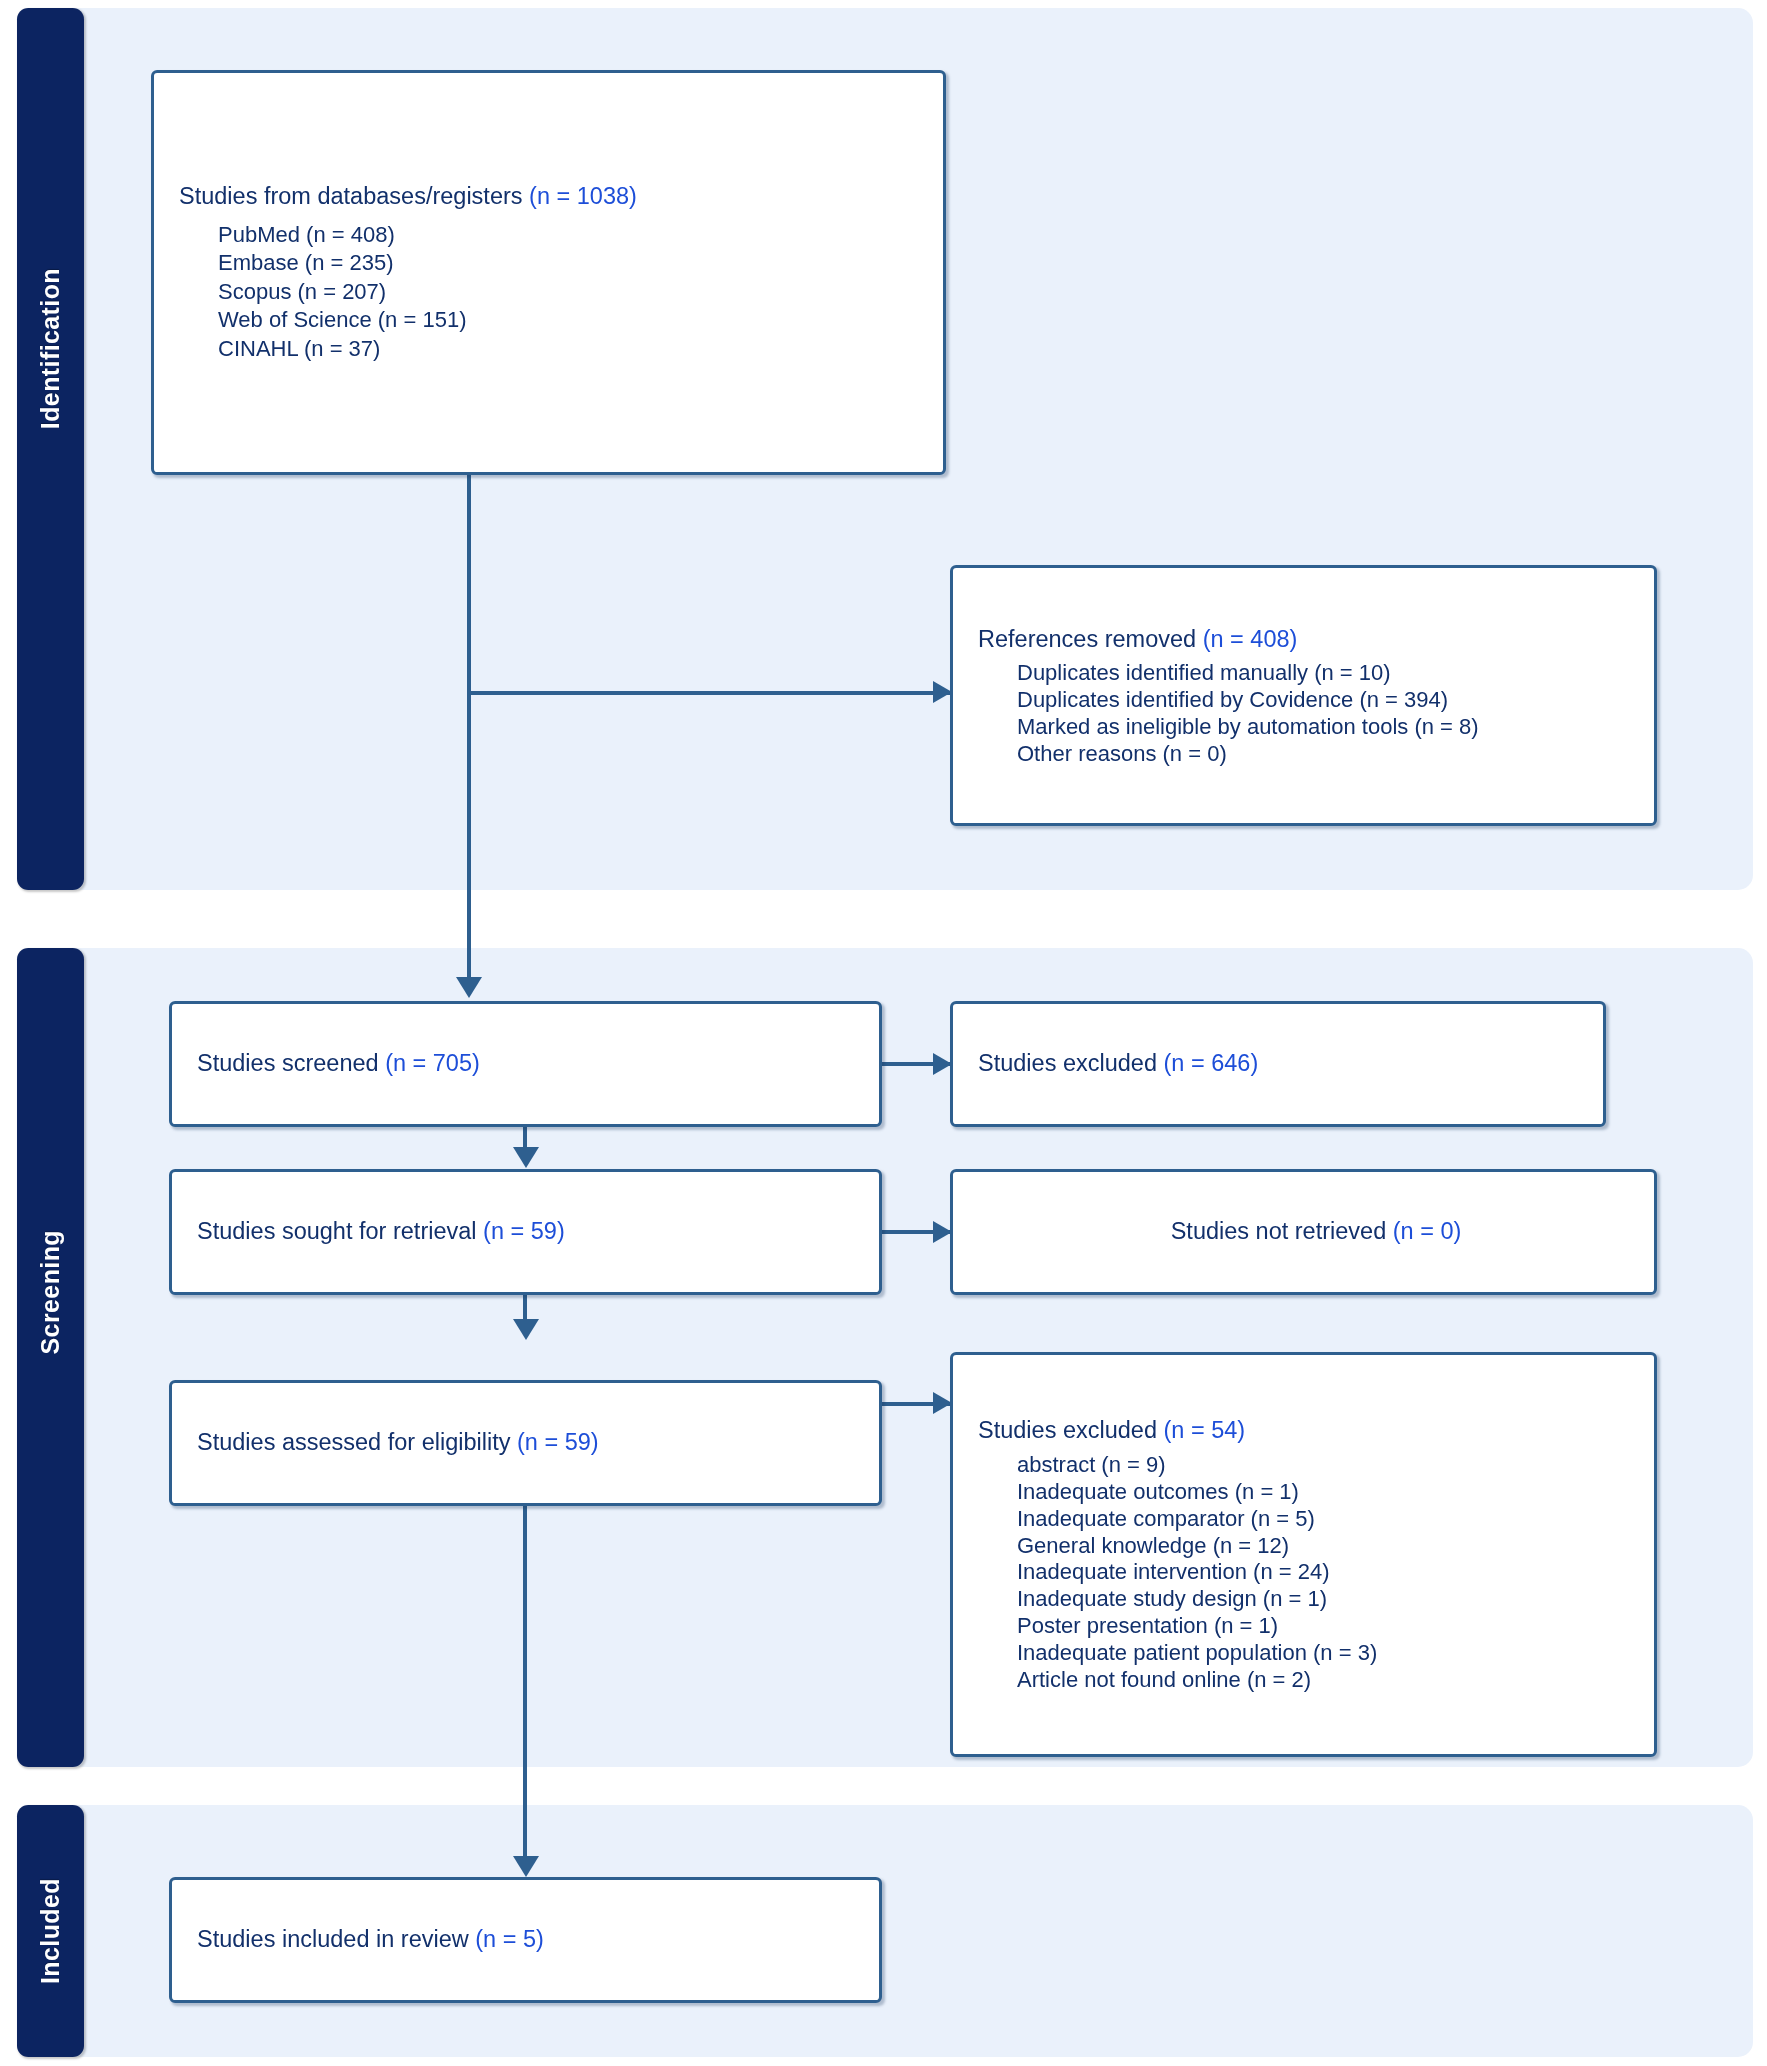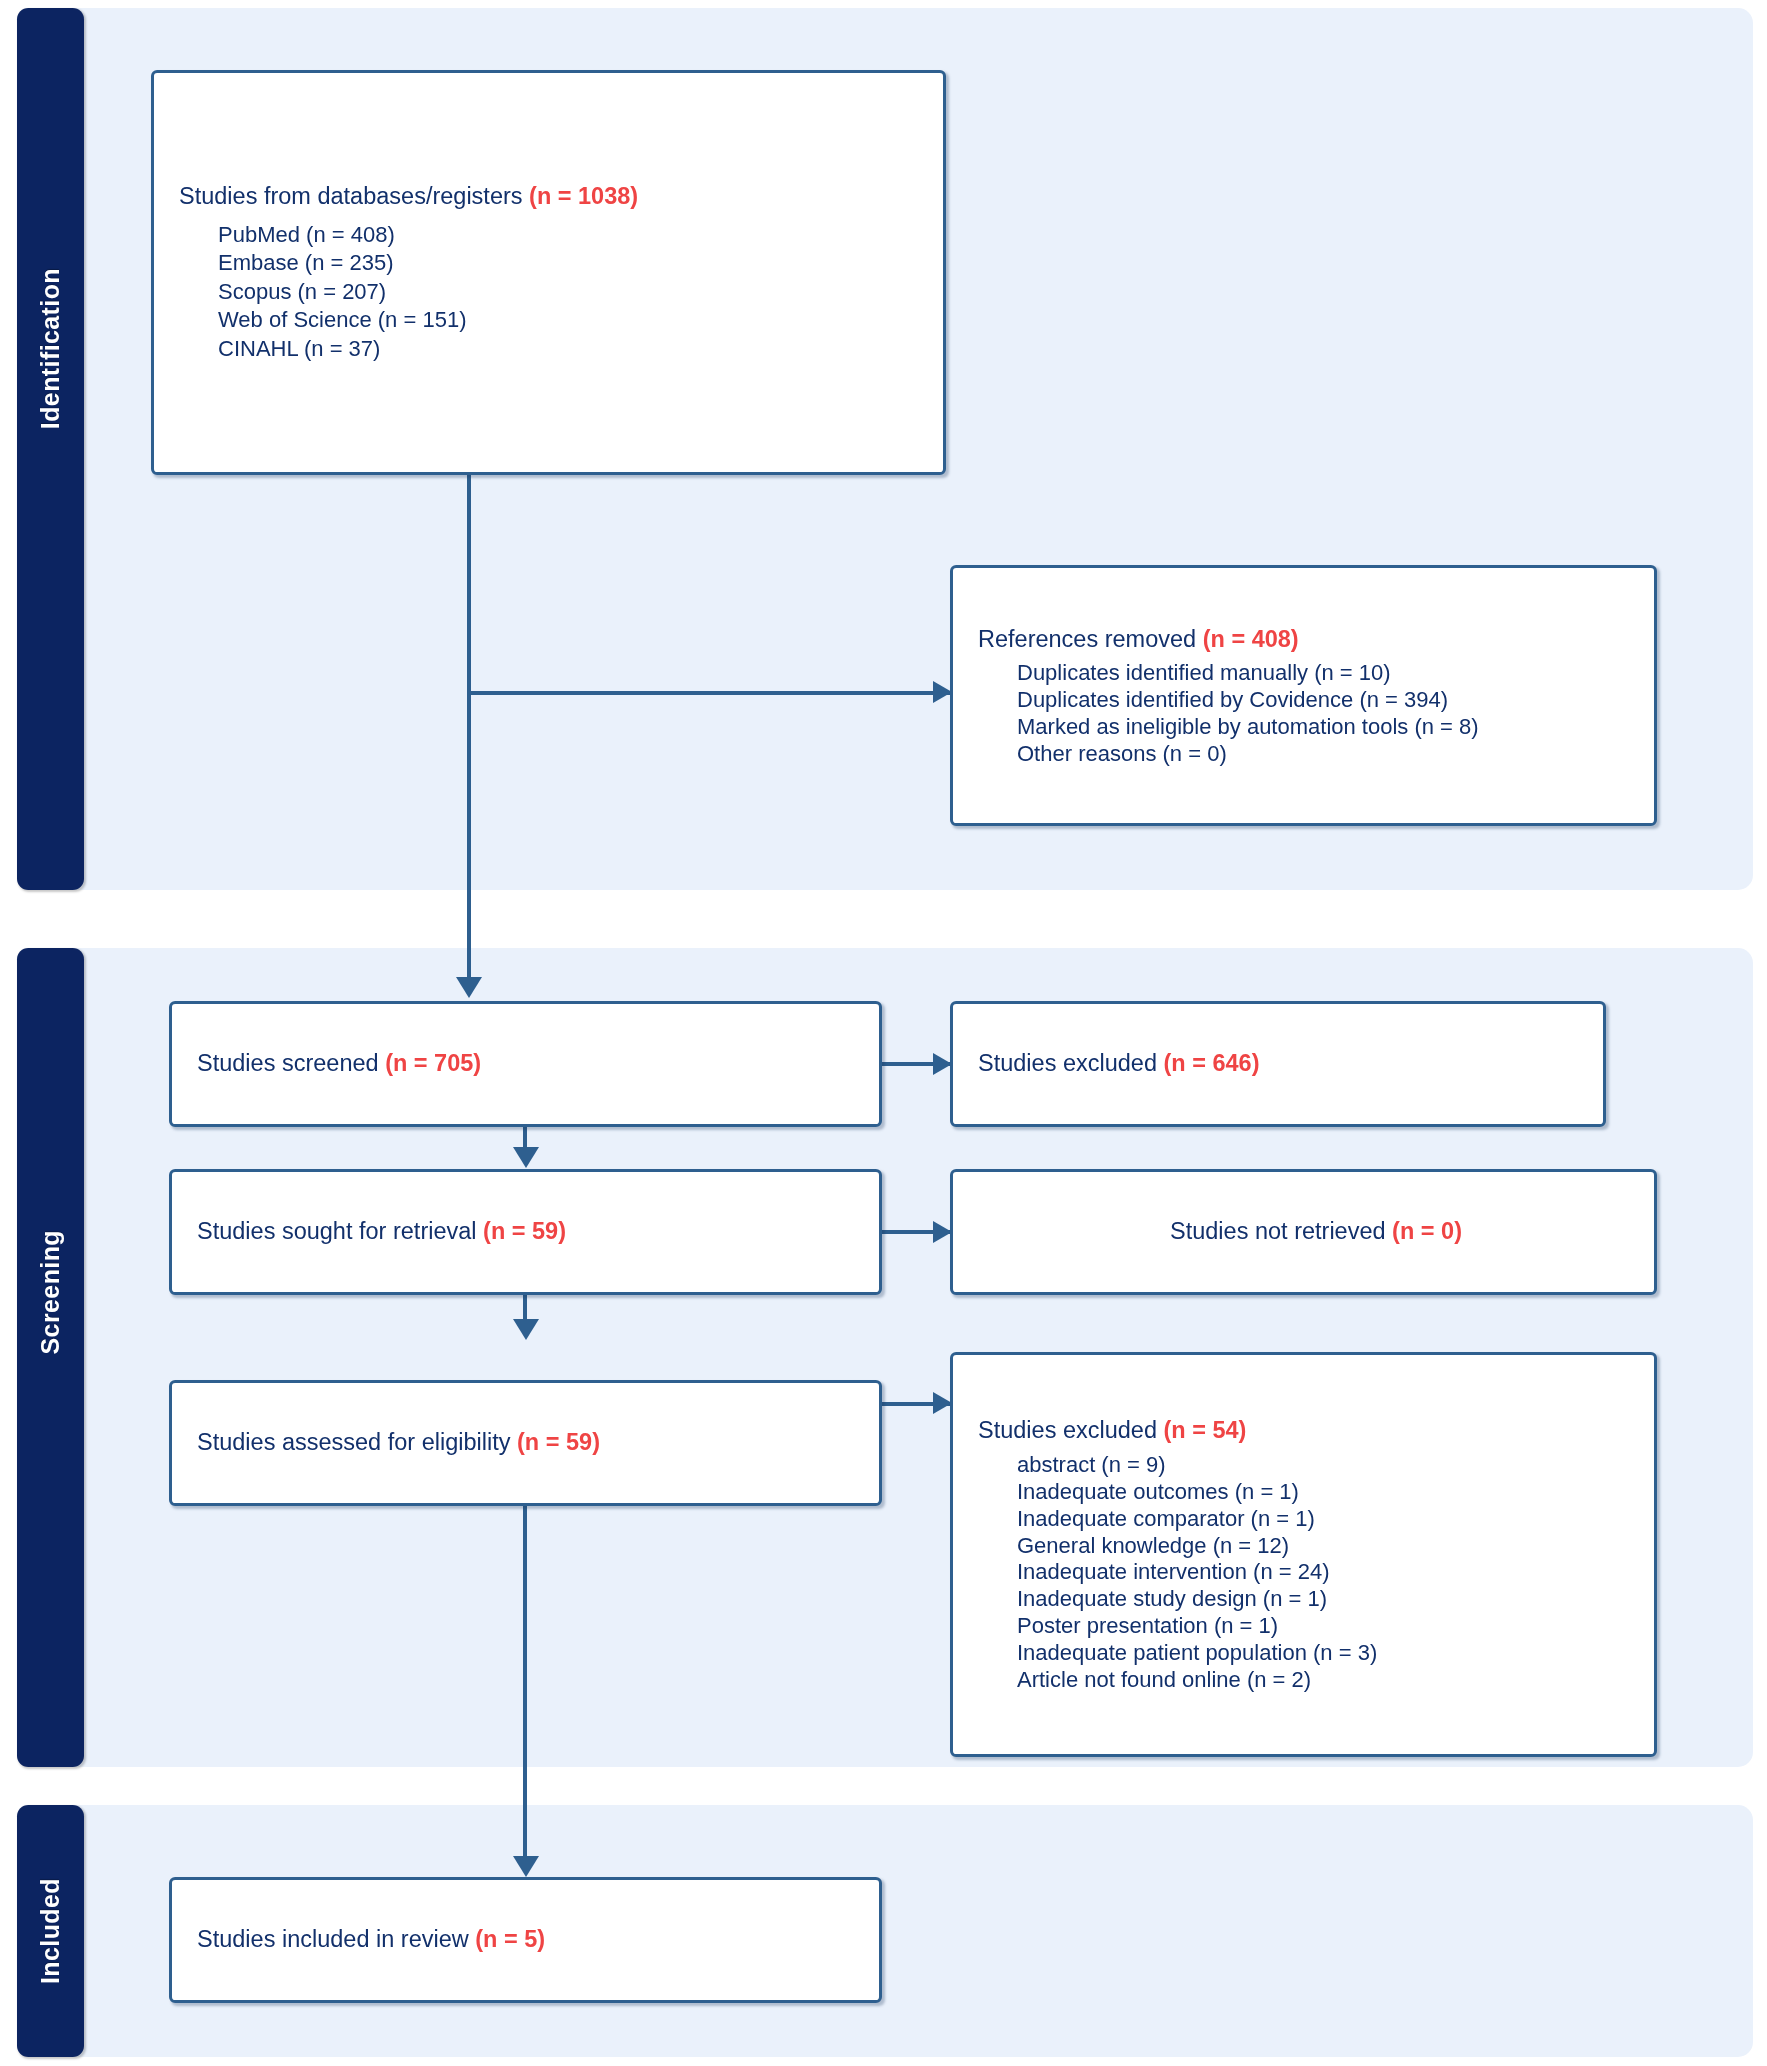--- a/index.html
+++ b/index.html
@@ -68,22 +68,22 @@
     justify-content: center;
   }
   .flowbox .head {
     font-size: 23.5px;
     color: #12306b;
     white-space: nowrap;
     line-height: 1.34;
     padding-left: 25px;
   }
   .flowbox .head .count {
-    color: #ef4444;
-    font-weight: bold;
+    color: #1d4ed8;
+    font-weight: normal;
   }
   .flowbox .sublist {
     list-style: none;
     margin: 7.8px 0 0 0;
     padding: 0 0 0 64px;
   }
   .flowbox .sublist li {
     font-size: 22px;
     color: #12306b;
     line-height: 1.30;
@@ -249,21 +249,21 @@
   </div>
 
   <div class="flowbox box-excluded2 tight">
     <div class="head">
       <span>Studies excluded</span>
       <span class="count">(n = 54)</span>
     </div>
     <ul class="sublist">
       <li>abstract (n = 9)</li>
       <li>Inadequate outcomes (n = 1)</li>
-      <li>Inadequate comparator (n = 1)</li>
+      <li>Inadequate comparator (n = 5)</li>
       <li>General knowledge (n = 12)</li>
       <li>Inadequate intervention (n = 24)</li>
       <li>Inadequate study design (n = 1)</li>
       <li>Poster presentation (n = 1)</li>
       <li>Inadequate patient population (n = 3)</li>
       <li>Article not found online (n = 2)</li>
     </ul>
   </div>
 
   <div class="flowbox box-included">

